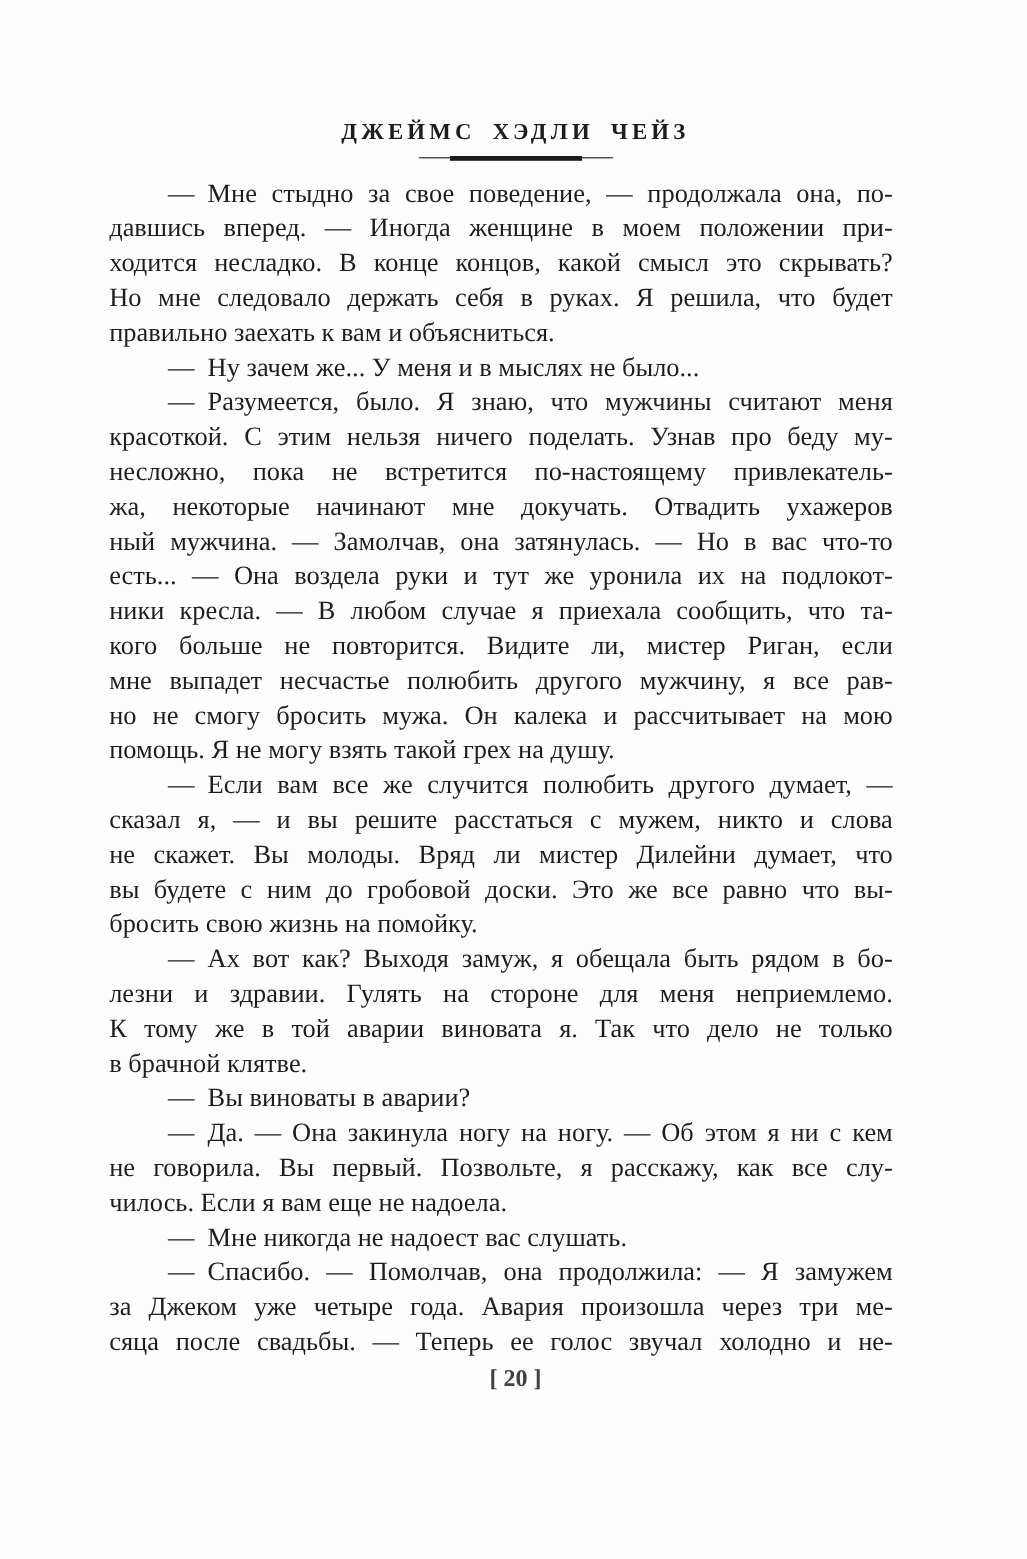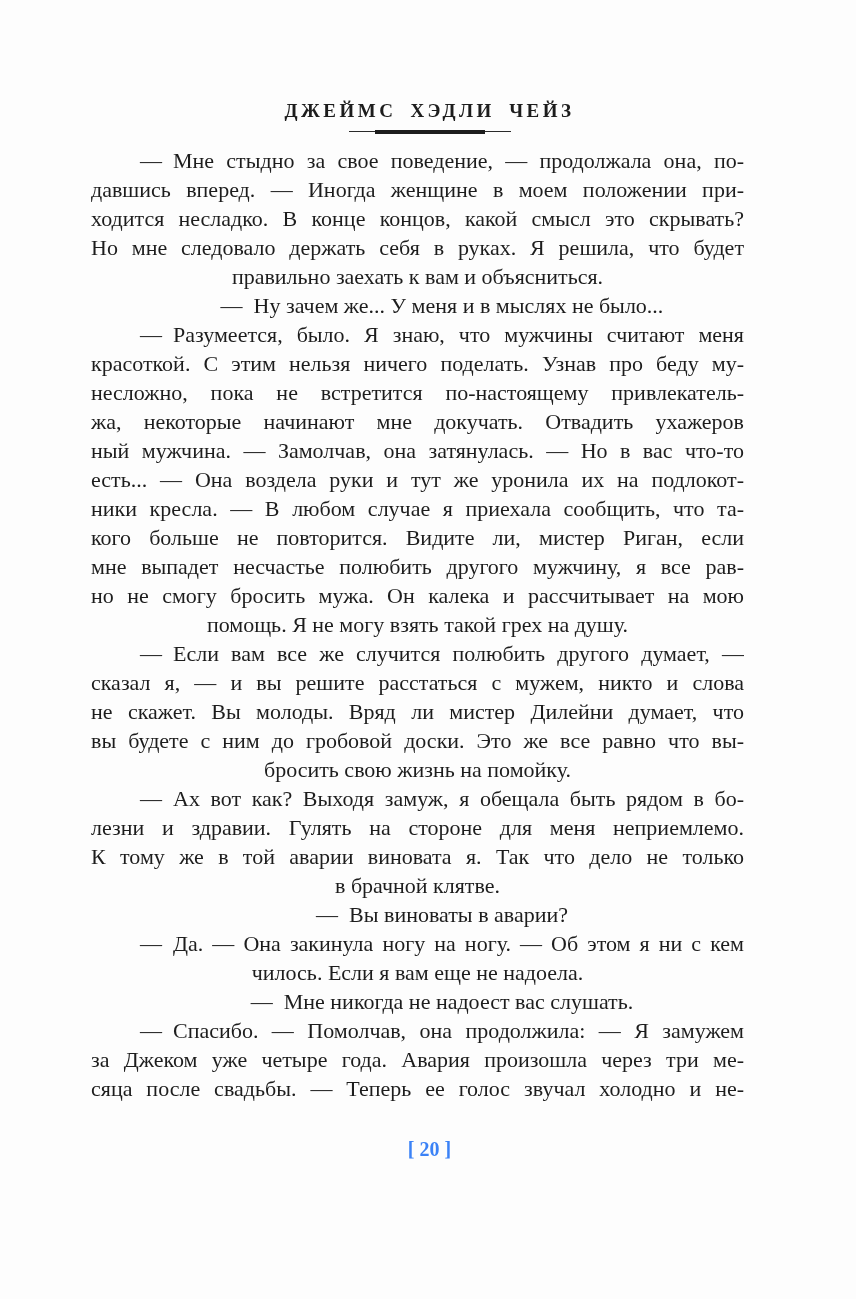--- a/index.html
+++ b/index.html
@@ -55,37 +55,37 @@
     width: 653px;
     font-size: 22px;
     line-height: 29px;
     color: #1d1d1d;
   }
   .para { margin: 0; }
   .line {
     height: 29px;
     overflow: hidden;
     white-space: nowrap;
-    text-align: center;
+    text-align: left;
   }
   .line.j {
     white-space: normal;
     text-align: justify;
     text-align-last: justify;
   }
   .line.first { padding-left: 49px; }
   
   .folio {
     position: absolute;
     left: 103px; top: 1138px;
     width: 653px;
     text-align: center;
     font-size: 20px;
     font-weight: 700;
-    color: #3b82f6;
+    color: #404040;
   }
 </style>
 </head>
 <body>
 
 <div class="page" style="background: rgb(253, 253, 253); color: rgb(29, 29, 29);">
 
   <div class="runhead">
     <div class="runhead-title">ДЖЕЙМС ХЭДЛИ ЧЕЙЗ</div>
     <div class="rule">
@@ -129,20 +129,21 @@
         <div class="line j first">— Ах вот как? Выходя замуж, я обещала быть рядом в бо-</div>
         <div class="line j">лезни и здравии. Гулять на стороне для меня неприемлемо.</div>
         <div class="line j">К тому же в той аварии виновата я. Так что дело не только</div>
         <div class="line">в брачной клятве.</div>
       </div>
       <div class="para">
         <div class="line first">— Вы виноваты в аварии?</div>
       </div>
       <div class="para">
         <div class="line j first">— Да. — Она закинула ногу на ногу. — Об этом я ни с кем</div>
+        <div class="line j">не говорила. Вы первый. Позвольте, я расскажу, как все слу-</div>
         <div class="line">чилось. Если я вам еще не надоела.</div>
       </div>
       <div class="para">
         <div class="line first">— Мне никогда не надоест вас слушать.</div>
       </div>
       <div class="para">
         <div class="line j first">— Спасибо. — Помолчав, она продолжила: — Я замужем</div>
         <div class="line j">за Джеком уже четыре года. Авария произошла через три ме-</div>
         <div class="line j">сяца после свадьбы. — Теперь ее голос звучал холодно и не-</div>
       </div>

